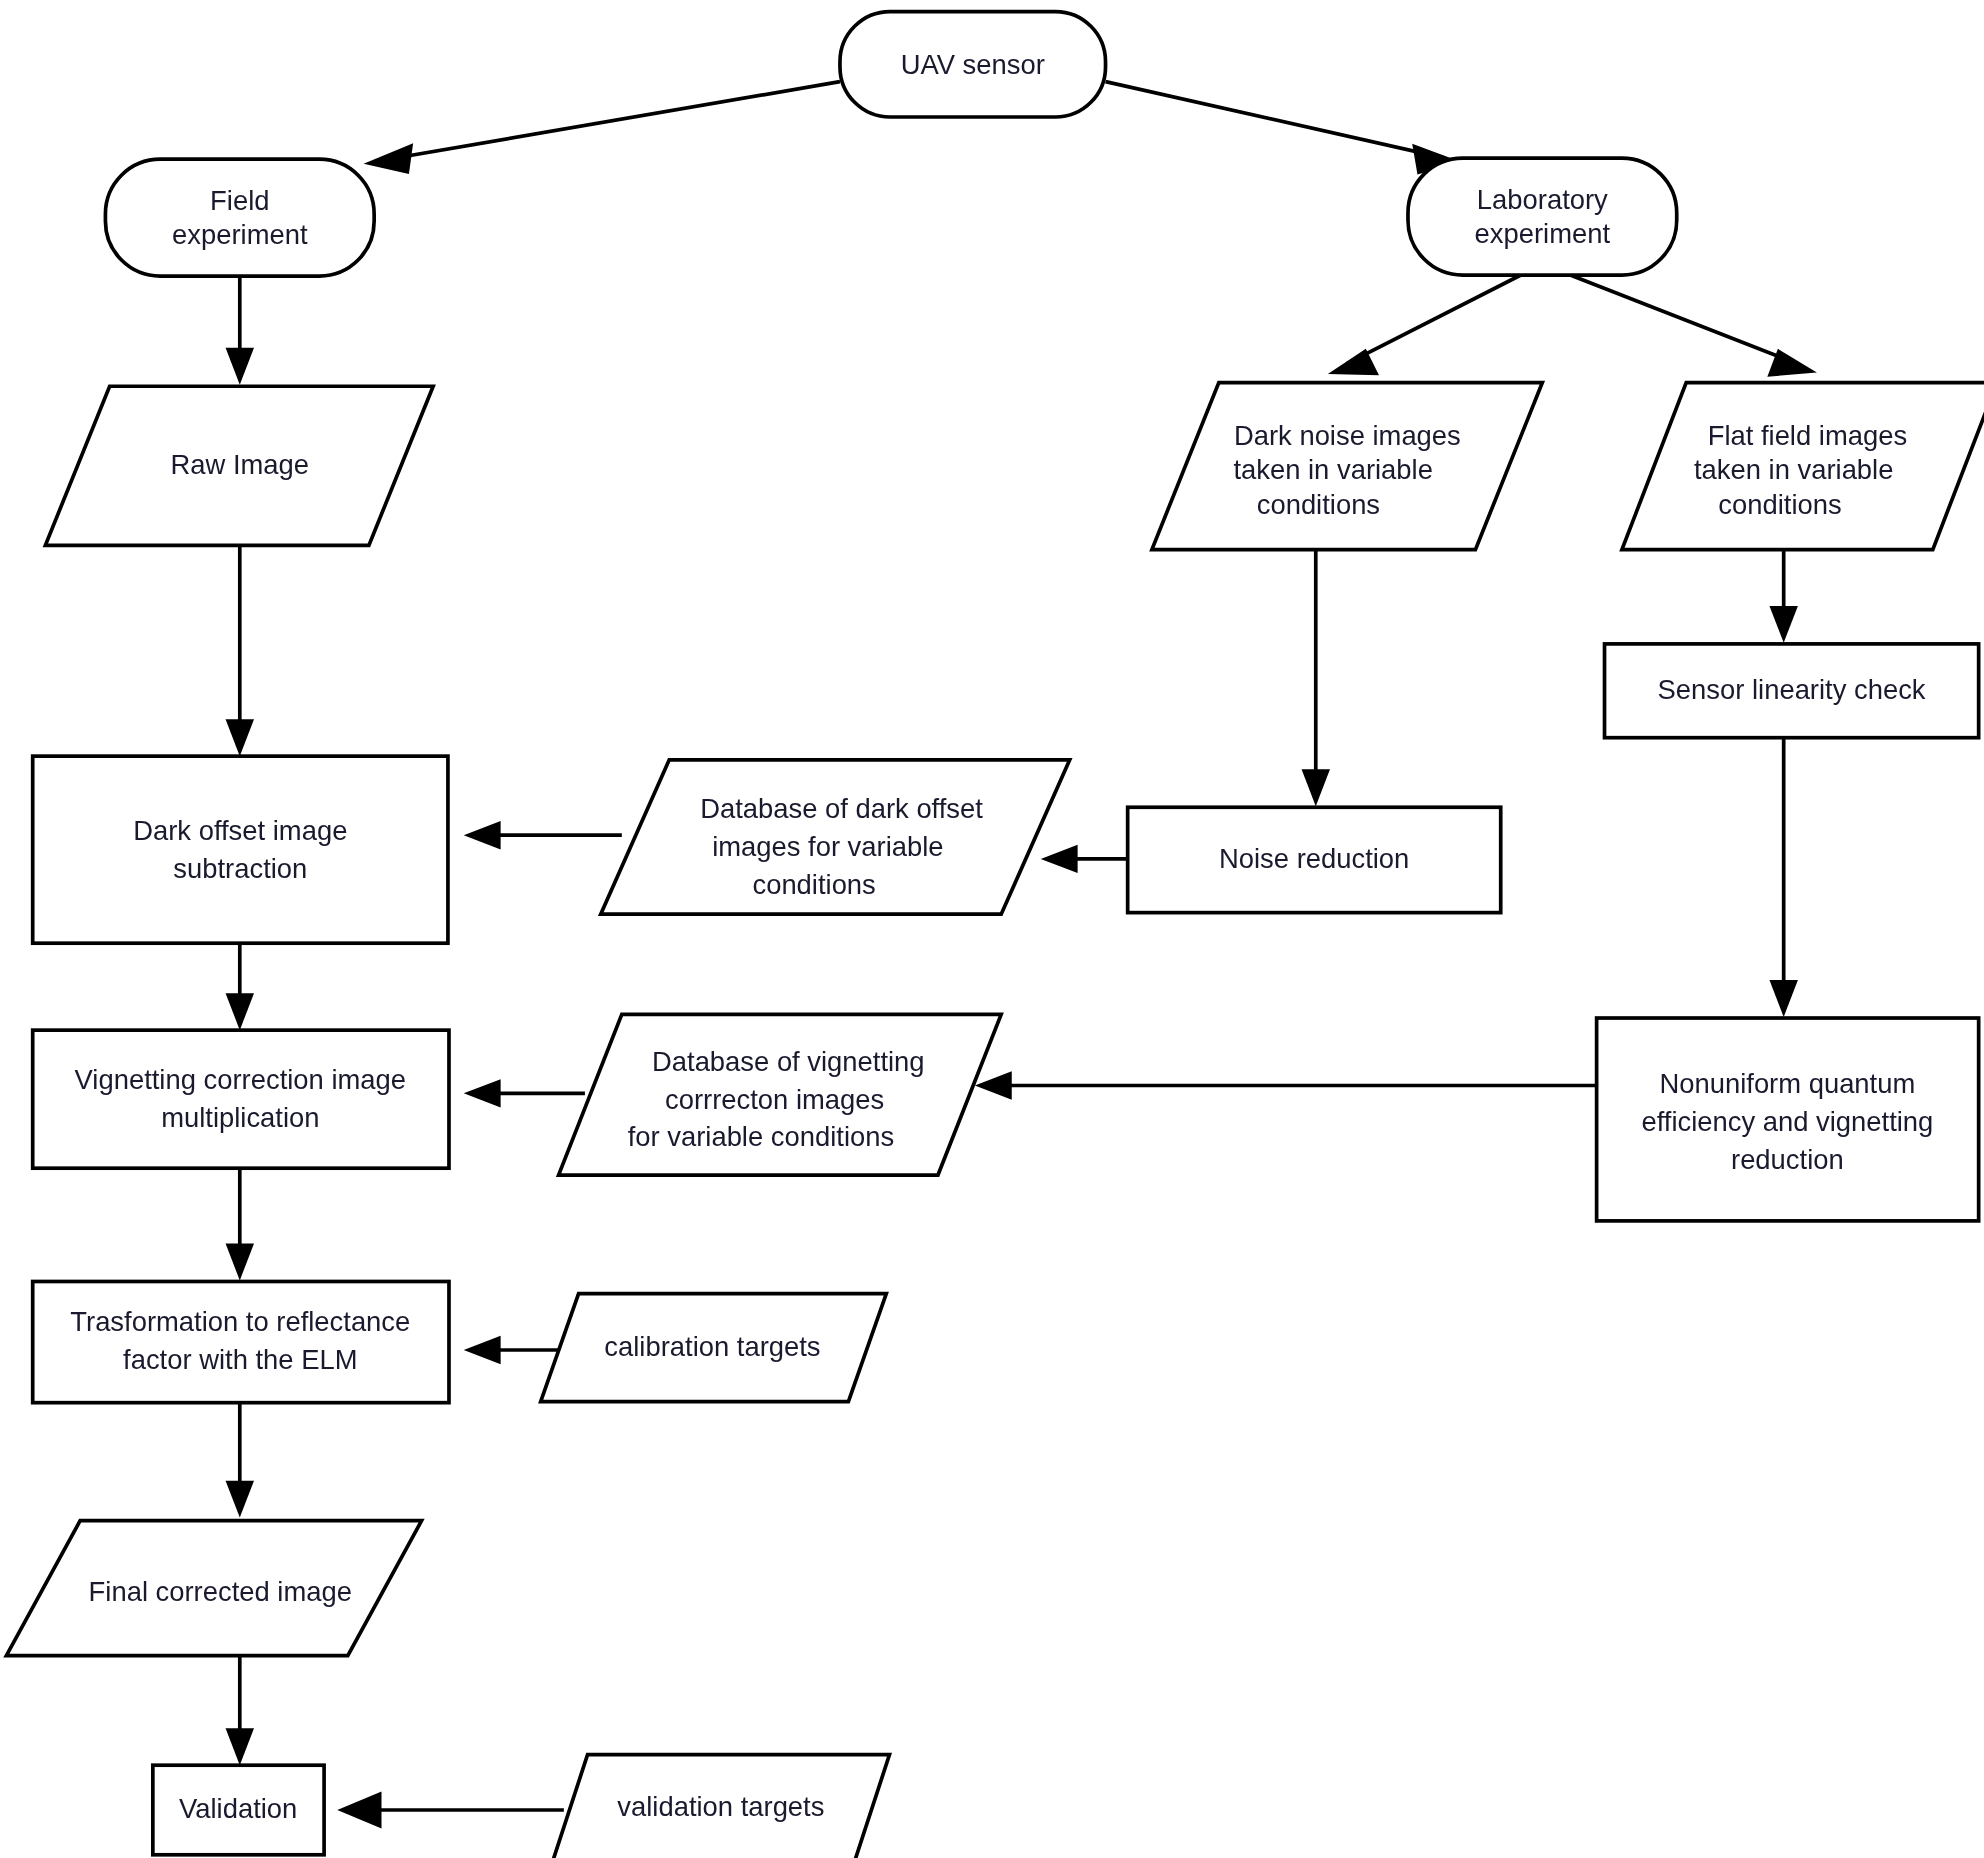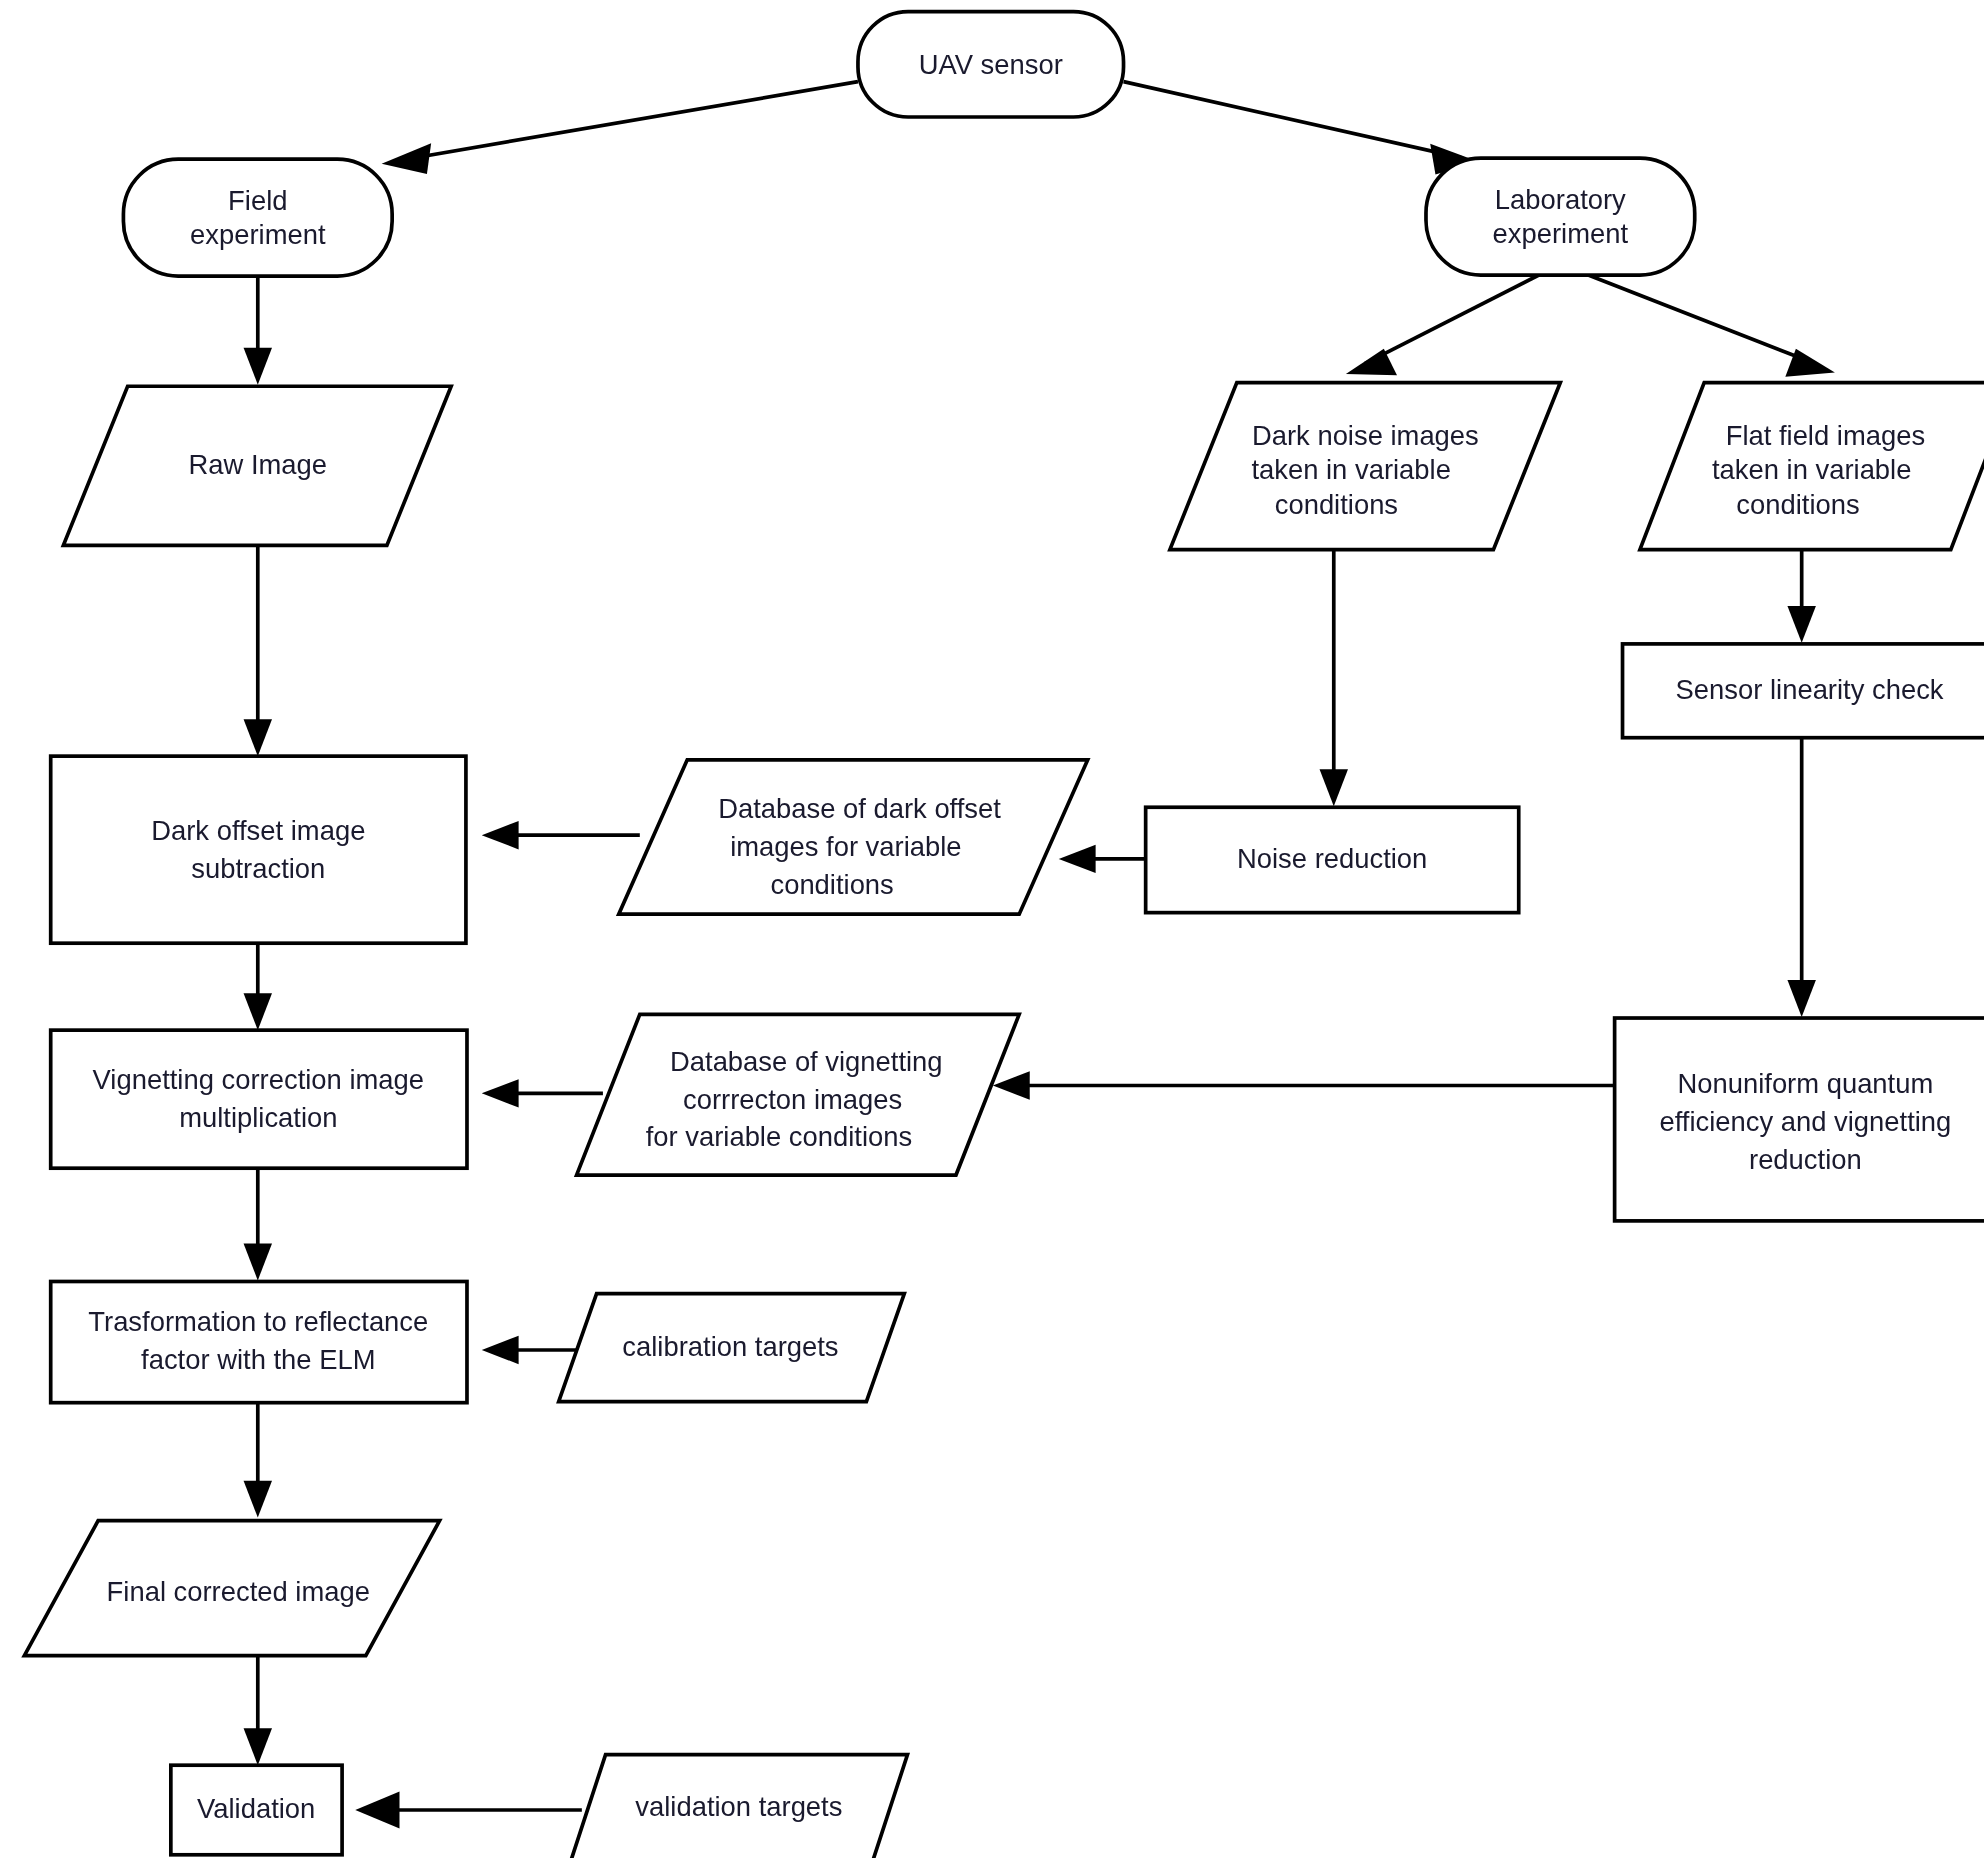--- a/index.html
+++ b/index.html
@@ -11,21 +11,20 @@
     width: 1985px;
     height: 1859px;
     font-family: "Liberation Sans", sans-serif;
     overflow: hidden;
   }
   #flowchart-root {
     position: relative;
     width: 1889px;
     height: 1859px;
     background: #ffffff;
-    padding-left: 18px;
   }
   svg#diagram {
     display: block;
     width: 1985px;
     height: 1859px;
   }
   .node-shape {
     fill: #ffffff;
     stroke: #000000;
     stroke-width: 7;

